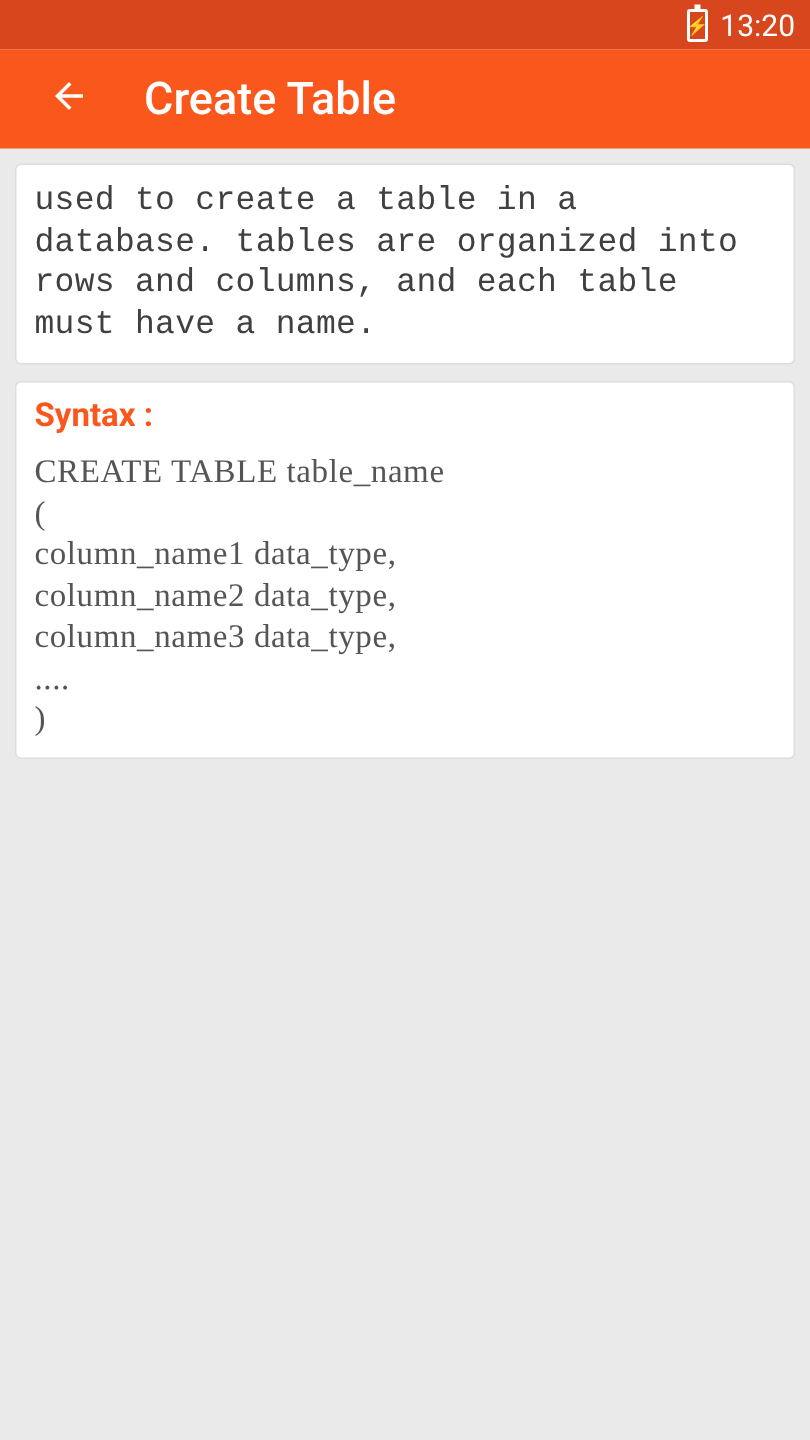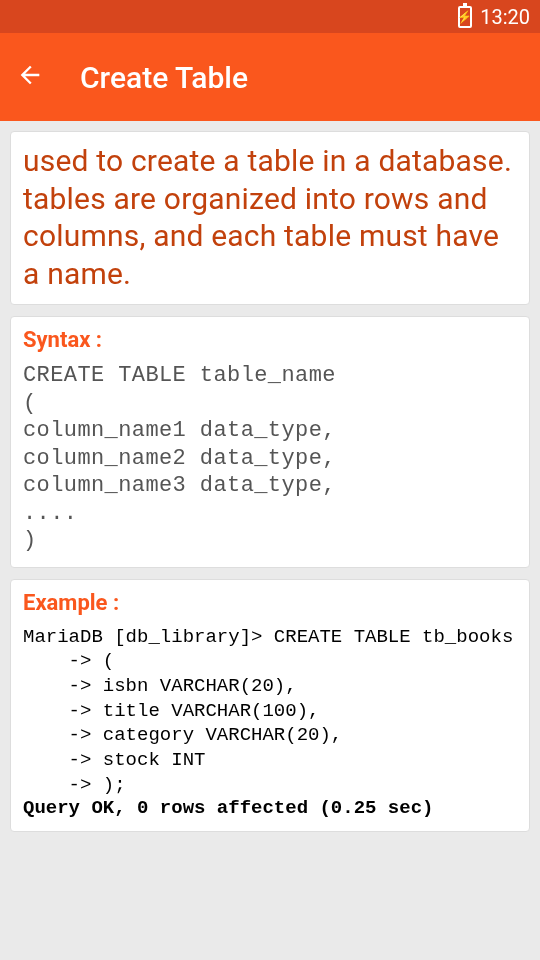--- a/index.html
+++ b/index.html
@@ -48,25 +48,25 @@
       font-weight: bold;
       line-height: 1;
     }
     .status-time {
       color: white;
       font-size: 20px;
       font-weight: 400;
       text-align: center;
     }
     .app-bar {
-      height: 88px;
+      height: 66px;
       background: #fa571d;
       display: flex;
       align-items: center;
-      padding-left: 16px;
+      padding-left: 32px;
       gap: 36px;
     }
     .back-arrow {
       color: white;
       font-size: 28px;
       line-height: 1;
       cursor: pointer;
     }
     .app-title {
       color: white;
@@ -77,33 +77,34 @@
       padding: 10px;
     }
     .card {
       background: white;
       border: 1px solid #ddd;
       border-radius: 4px;
       margin-bottom: 11px;
       padding: 10px 12px 12px;
     }
     .description-text {
-      font-size: 30px;
-      color: #c2410c;
+      font-size: 22px;
+      color: #404040;
       line-height: 1.25;
       letter-spacing: 0.2px;
+      font-family: Liberation Mono, monospace;
     }
     .section-heading {
       color: #fa571d;
       font-size: 22px;
       font-weight: bold;
       margin-bottom: 10px;
     }
     .syntax-code {
-      font-family: Liberation Mono, monospace;
+      font-family: Liberation Serif, serif;
       font-size: 22px;
       color: #555;
       white-space: pre;
       line-height: 1.25;
       letter-spacing: 0.4px;
     }
     .example-code {
       font-family: 'Courier New', monospace;
       font-size: 19px;
       color: #000;
@@ -145,24 +146,13 @@
     <div class="section-heading">Syntax :</div>
     <div class="syntax-code">CREATE TABLE table_name
 (
 column_name1 data_type,
 column_name2 data_type,
 column_name3 data_type,
 ....
 )</div>
   </div>
 
-  <div class="card">
-    <div class="section-heading">Example :</div>
-    <div class="example-code">MariaDB [db_library]&gt; CREATE TABLE tb_books
-    -&gt; (
-    -&gt; isbn VARCHAR(20),
-    -&gt; title VARCHAR(100),
-    -&gt; category VARCHAR(20),
-    -&gt; stock INT
-    -&gt; );</div>
-    <div class="example-result">Query OK, 0 rows affected (0.25 sec)</div>
-  </div>
 </div>
 
 </body></html>

